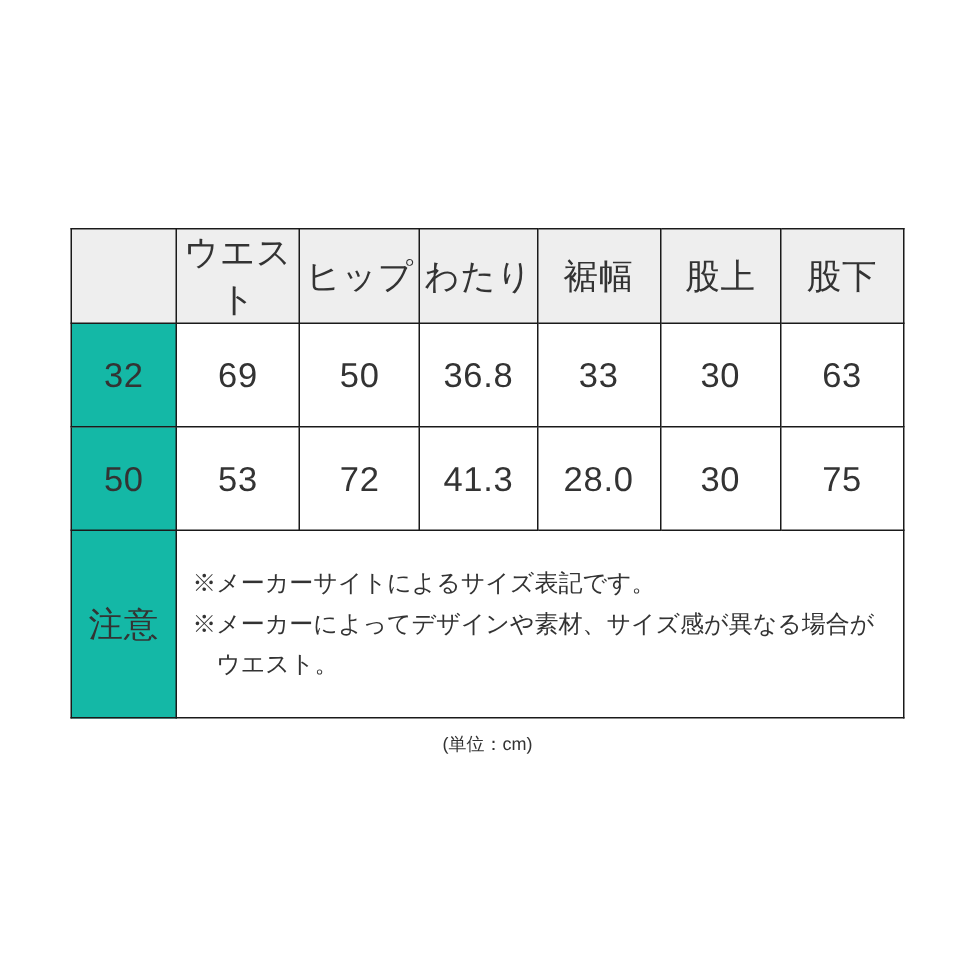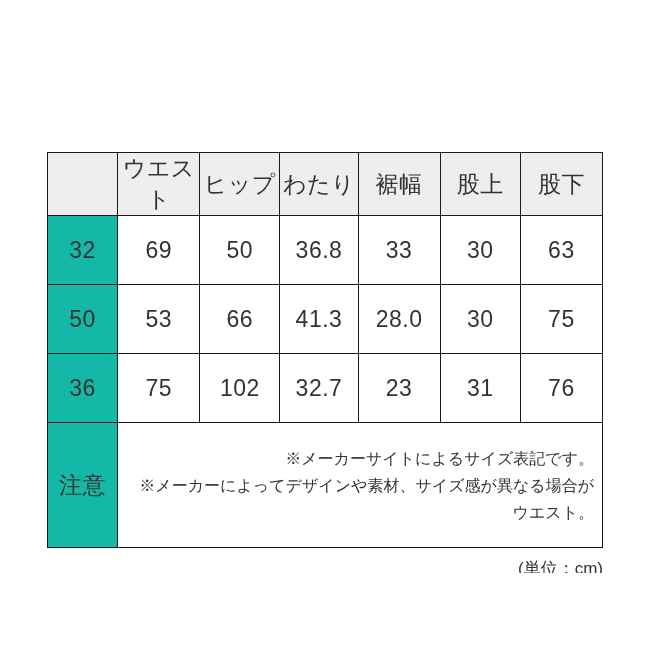--- a/index.html
+++ b/index.html
@@ -54,27 +54,26 @@
   }
   .note-cell {
     text-align: left !important;
     font-size: 16px !important;
     letter-spacing: 0 !important;
     padding: 10px 8px 10px 10px !important;
     line-height: 27px;
   }
   .note-line {
     white-space: nowrap;
-    text-align: right;
   }
   .unit-caption {
     margin-top: 9px;
     width: 556px;
-    text-align: right;
-    font-size: 17px;
+    text-align: center;
+    font-size: 12px;
     color: #333333;
   }
 </style>
 </head>
 <body>
 
 <div class="canvas">
   <div class="table-wrap">
     <table class="size-table">
       <colgroup>
@@ -103,34 +102,25 @@
           <td>69</td>
           <td>50</td>
           <td>36.8</td>
           <td>33</td>
           <td>30</td>
           <td>63</td>
         </tr>
         <tr class="data-row">
           <th class="row-label">50</th>
           <td>53</td>
-          <td>66</td>
+          <td>72</td>
           <td>41.3</td>
           <td>28.0</td>
           <td>30</td>
           <td>75</td>
-        </tr>
-        <tr class="data-row">
-          <th class="row-label">36</th>
-          <td>75</td>
-          <td>102</td>
-          <td>32.7</td>
-          <td>23</td>
-          <td>31</td>
-          <td>76</td>
         </tr>
         <tr class="note-row">
           <th class="row-label">注意</th>
           <td class="note-cell" colspan="6">
             <div class="note-line">※メーカーサイトによるサイズ表記です。</div>
             <div class="note-line">※メーカーによってデザインや素材、サイズ感が異なる場合が</div>
             <div class="note-line">　ウエスト。</div>
           </td>
         </tr>
       </tbody>

